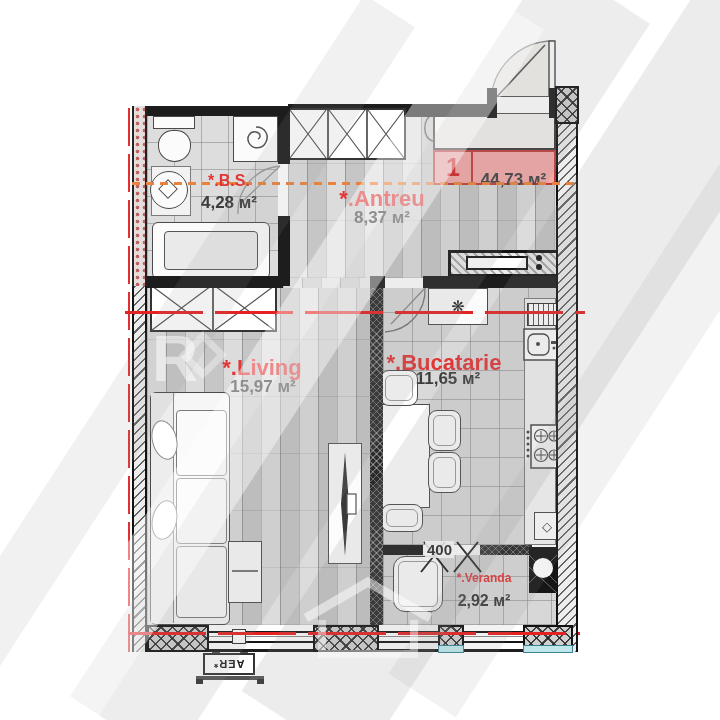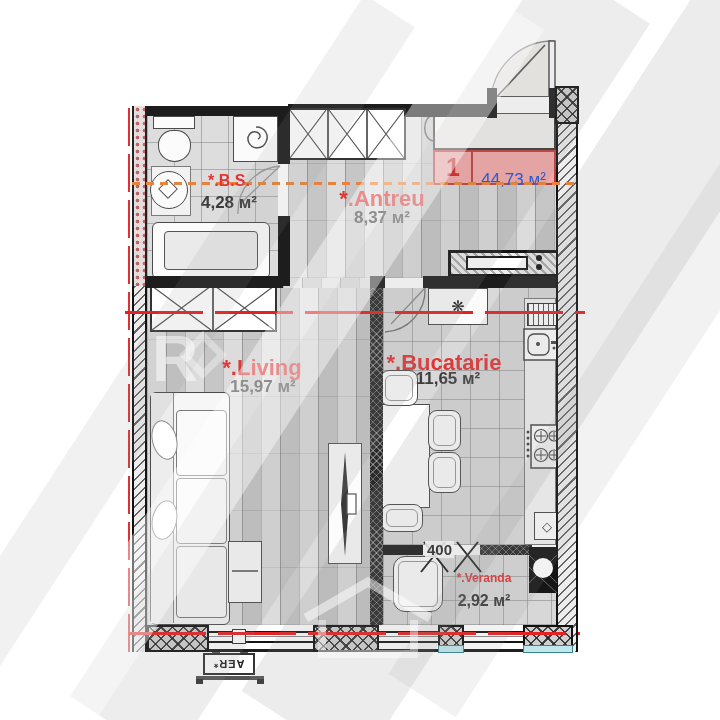--- a/index.html
+++ b/index.html
@@ -62,21 +62,21 @@
   
   .rname{color:#e23636;font-weight:bold;font-size:22px;white-space:nowrap;transform:translateX(-50%);z-index:30;}
   .rarea{color:#3d3d3d;font-weight:bold;font-size:17px;white-space:nowrap;transform:translateX(-50%);z-index:30;}
   .dim{color:#2d2d2d;font-weight:bold;font-size:15px;background:rgba(255,255,255,.85);padding:0 2px;z-index:30;}
   
   .unitcab{background:#f2f1ef;border:2px solid #3a3a3a;z-index:12;}
   .unitbox{display:flex;background:#f5a8a8;border:2.5px solid #c03c3c;z-index:13;}
   .unitbox .num{width:36px;display:flex;align-items:center;justify-content:center;
     border-right:2px solid #c03c3c;color:#d42525;font-weight:bold;font-size:25px;}
   .unitbox .tot{flex:1;display:flex;align-items:center;justify-content:center;
-    color:#1d4ed8;font-weight:normal;font-size:17px;margin-top:25px;}
+    color:#404040;font-weight:bold;font-size:17px;margin-top:25px;}
   
   .sweep{pointer-events:none;z-index:40;}
   .wm{pointer-events:none;z-index:45;white-space:nowrap;}
   .wm-brand{font-size:47px;font-weight:bold;color:#efefef;opacity:.8;letter-spacing:1px;}
   .wm-tag{font-size:17px;letter-spacing:12px;color:#f0f0f0;opacity:.75;font-weight:bold;}
   .aerbox{border:2px solid #333;background:#fff;display:flex;align-items:center;justify-content:center;z-index:8;}
   .aerbox span{transform:rotate(180deg);font-size:11px;font-weight:bold;color:#222;letter-spacing:1px;}
 </style>
 </head>
 <body>

